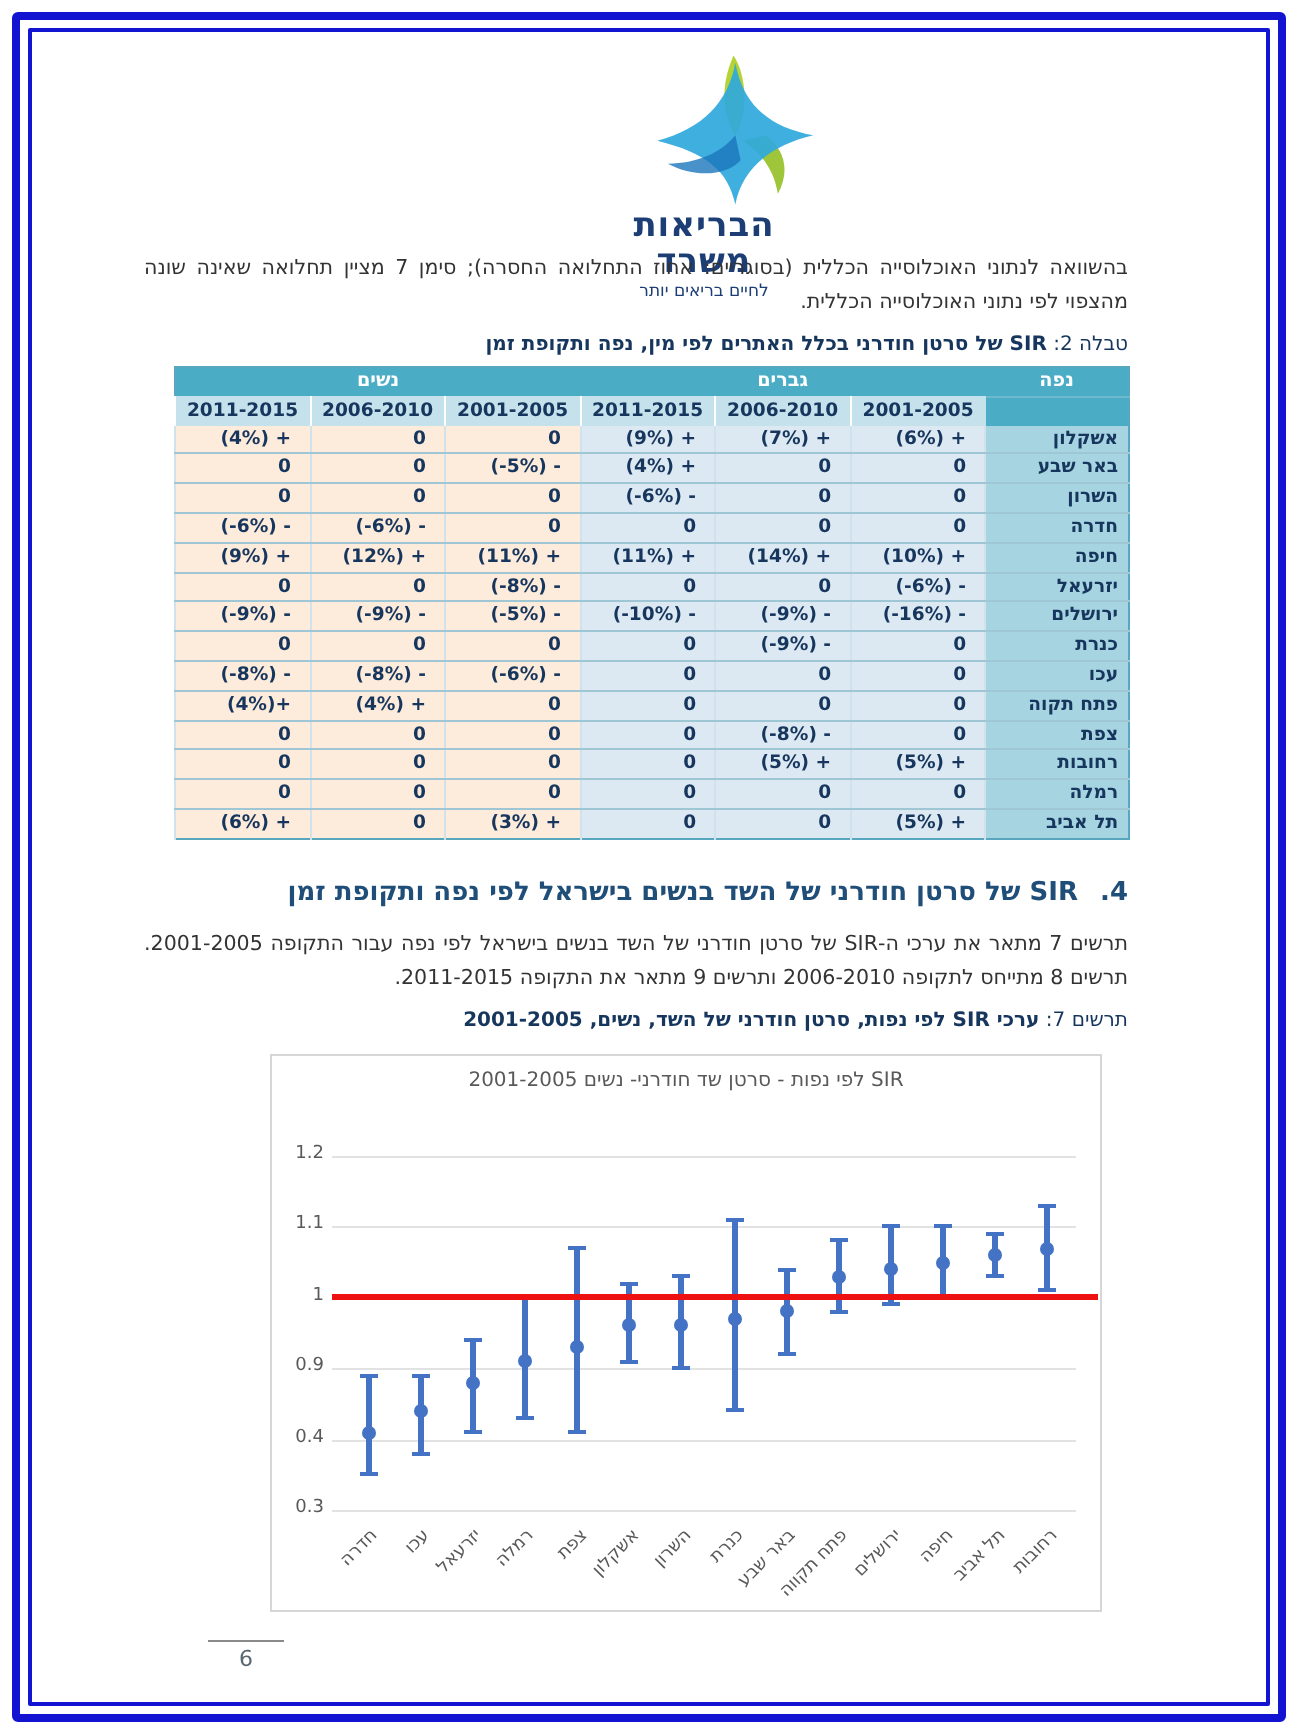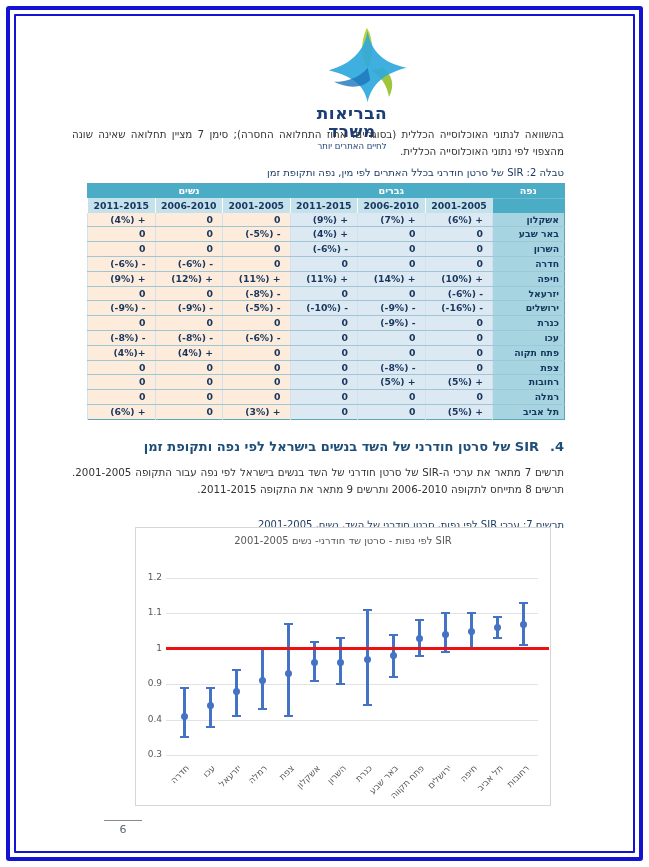--- a/index.html
+++ b/index.html
@@ -10,23 +10,23 @@
   .border-inner{position:absolute;inset:14px;border:2px solid var(--page_border_blue,#1313d2);border-radius:1px;pointer-events:none;}
   
   .logo{position:absolute;top:26px;left:277px;width:150px;text-align:center;}
   .logo svg{display:block;margin:0 auto;margin-left:38px;}
   .logo-name{font-weight:bold;font-size:17px;line-height:18px;color:#1c3e75;letter-spacing:.5px;}
   .logo-tagline{font-size:8.5px;color:#1c3e75;margin-top:1px;}
   
   .intro{position:absolute;top:126px;left:72px;width:492px;margin:0;
          font-size:10.3px;line-height:16.5px;color:#333;text-align:justify;}
   .caption{position:absolute;left:72px;width:492px;font-size:10px;color:var(--accent_navy,#17365d);}
-  .caption b{font-weight:normal;}
+  .caption b{font-weight:bold;}
   .table-caption{top:167px;}
-  .chart-caption{top:505px;margin-top:14px;}
+  .chart-caption{top:505px;}
   
   .sir-table{position:absolute;top:183px;left:87px;width:477px;border-collapse:collapse;table-layout:fixed;
              font-size:9.3px;color:var(--accent_navy,#17365d);border:1px solid #58a7bf;}
   .sir-table th,.sir-table td{height:13.8px;line-height:13.8px;padding:0;overflow:hidden;white-space:nowrap;}
   .th-group{background:var(--header_teal,#4bacc6);color:#fff;font-weight:bold;font-size:9.6px;height:15px;text-align:center;}
   .th-district{background:var(--header_teal,#4bacc6);color:#fff;font-weight:bold;font-size:9.6px;text-align:center;}
   .th-district-sub{background:var(--header_teal,#4bacc6);border-top:1px solid #6fb9cf;}
   .th-period{background:var(--header_period_bg,#c4e1ec);color:var(--accent_navy,#17365d);
              font-weight:bold;direction:ltr;text-align:center;height:15px;border-left:1px solid rgba(255,255,255,.8);}
   .sir-table td{border-bottom:1px solid #9fc6d4;border-left:1px solid rgba(150,190,210,.45);}
@@ -68,21 +68,21 @@
   <svg width="100" height="78" viewBox="0 0 110 88">
     <path d="M57 2 C49 20 51 36 58 47 C65 36 65 14 57 2 Z" fill="#b5d334"></path>
     <path d="M62 50 C73 57 80 67 82 80 C89 67 86 55 75 47 Z" fill="#9fc63b"></path>
     <path d="M58 6 C54 28 40 43 14 50 C42 57 54 67 58 86 C62 66 77 53 102 47 C75 42 62 28 58 6 Z" fill="#2fa8dd" opacity="0.92"></path>
     <path d="M58 47 C50 57 36 63 20 63 C35 71 53 70 61 61 Z" fill="#1b75bc" opacity="0.8"></path>
   </svg>
   <div class="logo-name">
     <div>הבריאות</div>
     <div>משרד</div>
   </div>
-  <div class="logo-tagline">לחיים האתרים יותר</div>
+  <div class="logo-tagline">לחיים בריאים יותר</div>
 </div>
 
 <p class="intro">בהשוואה לנתוני האוכלוסייה הכללית (בסוגריים: אחוז התחלואה החסרה); סימן 7 מציין תחלואה שאינה שונה מהצפוי לפי נתוני האוכלוסייה הכללית.</p>
 
 <div class="caption table-caption">
   <span>טבלה 2:</span>
   <b>SIR של סרטן חודרני בכלל האתרים לפי מין, נפה ותקופת זמן</b>
 </div>
 
 <table class="sir-table">

